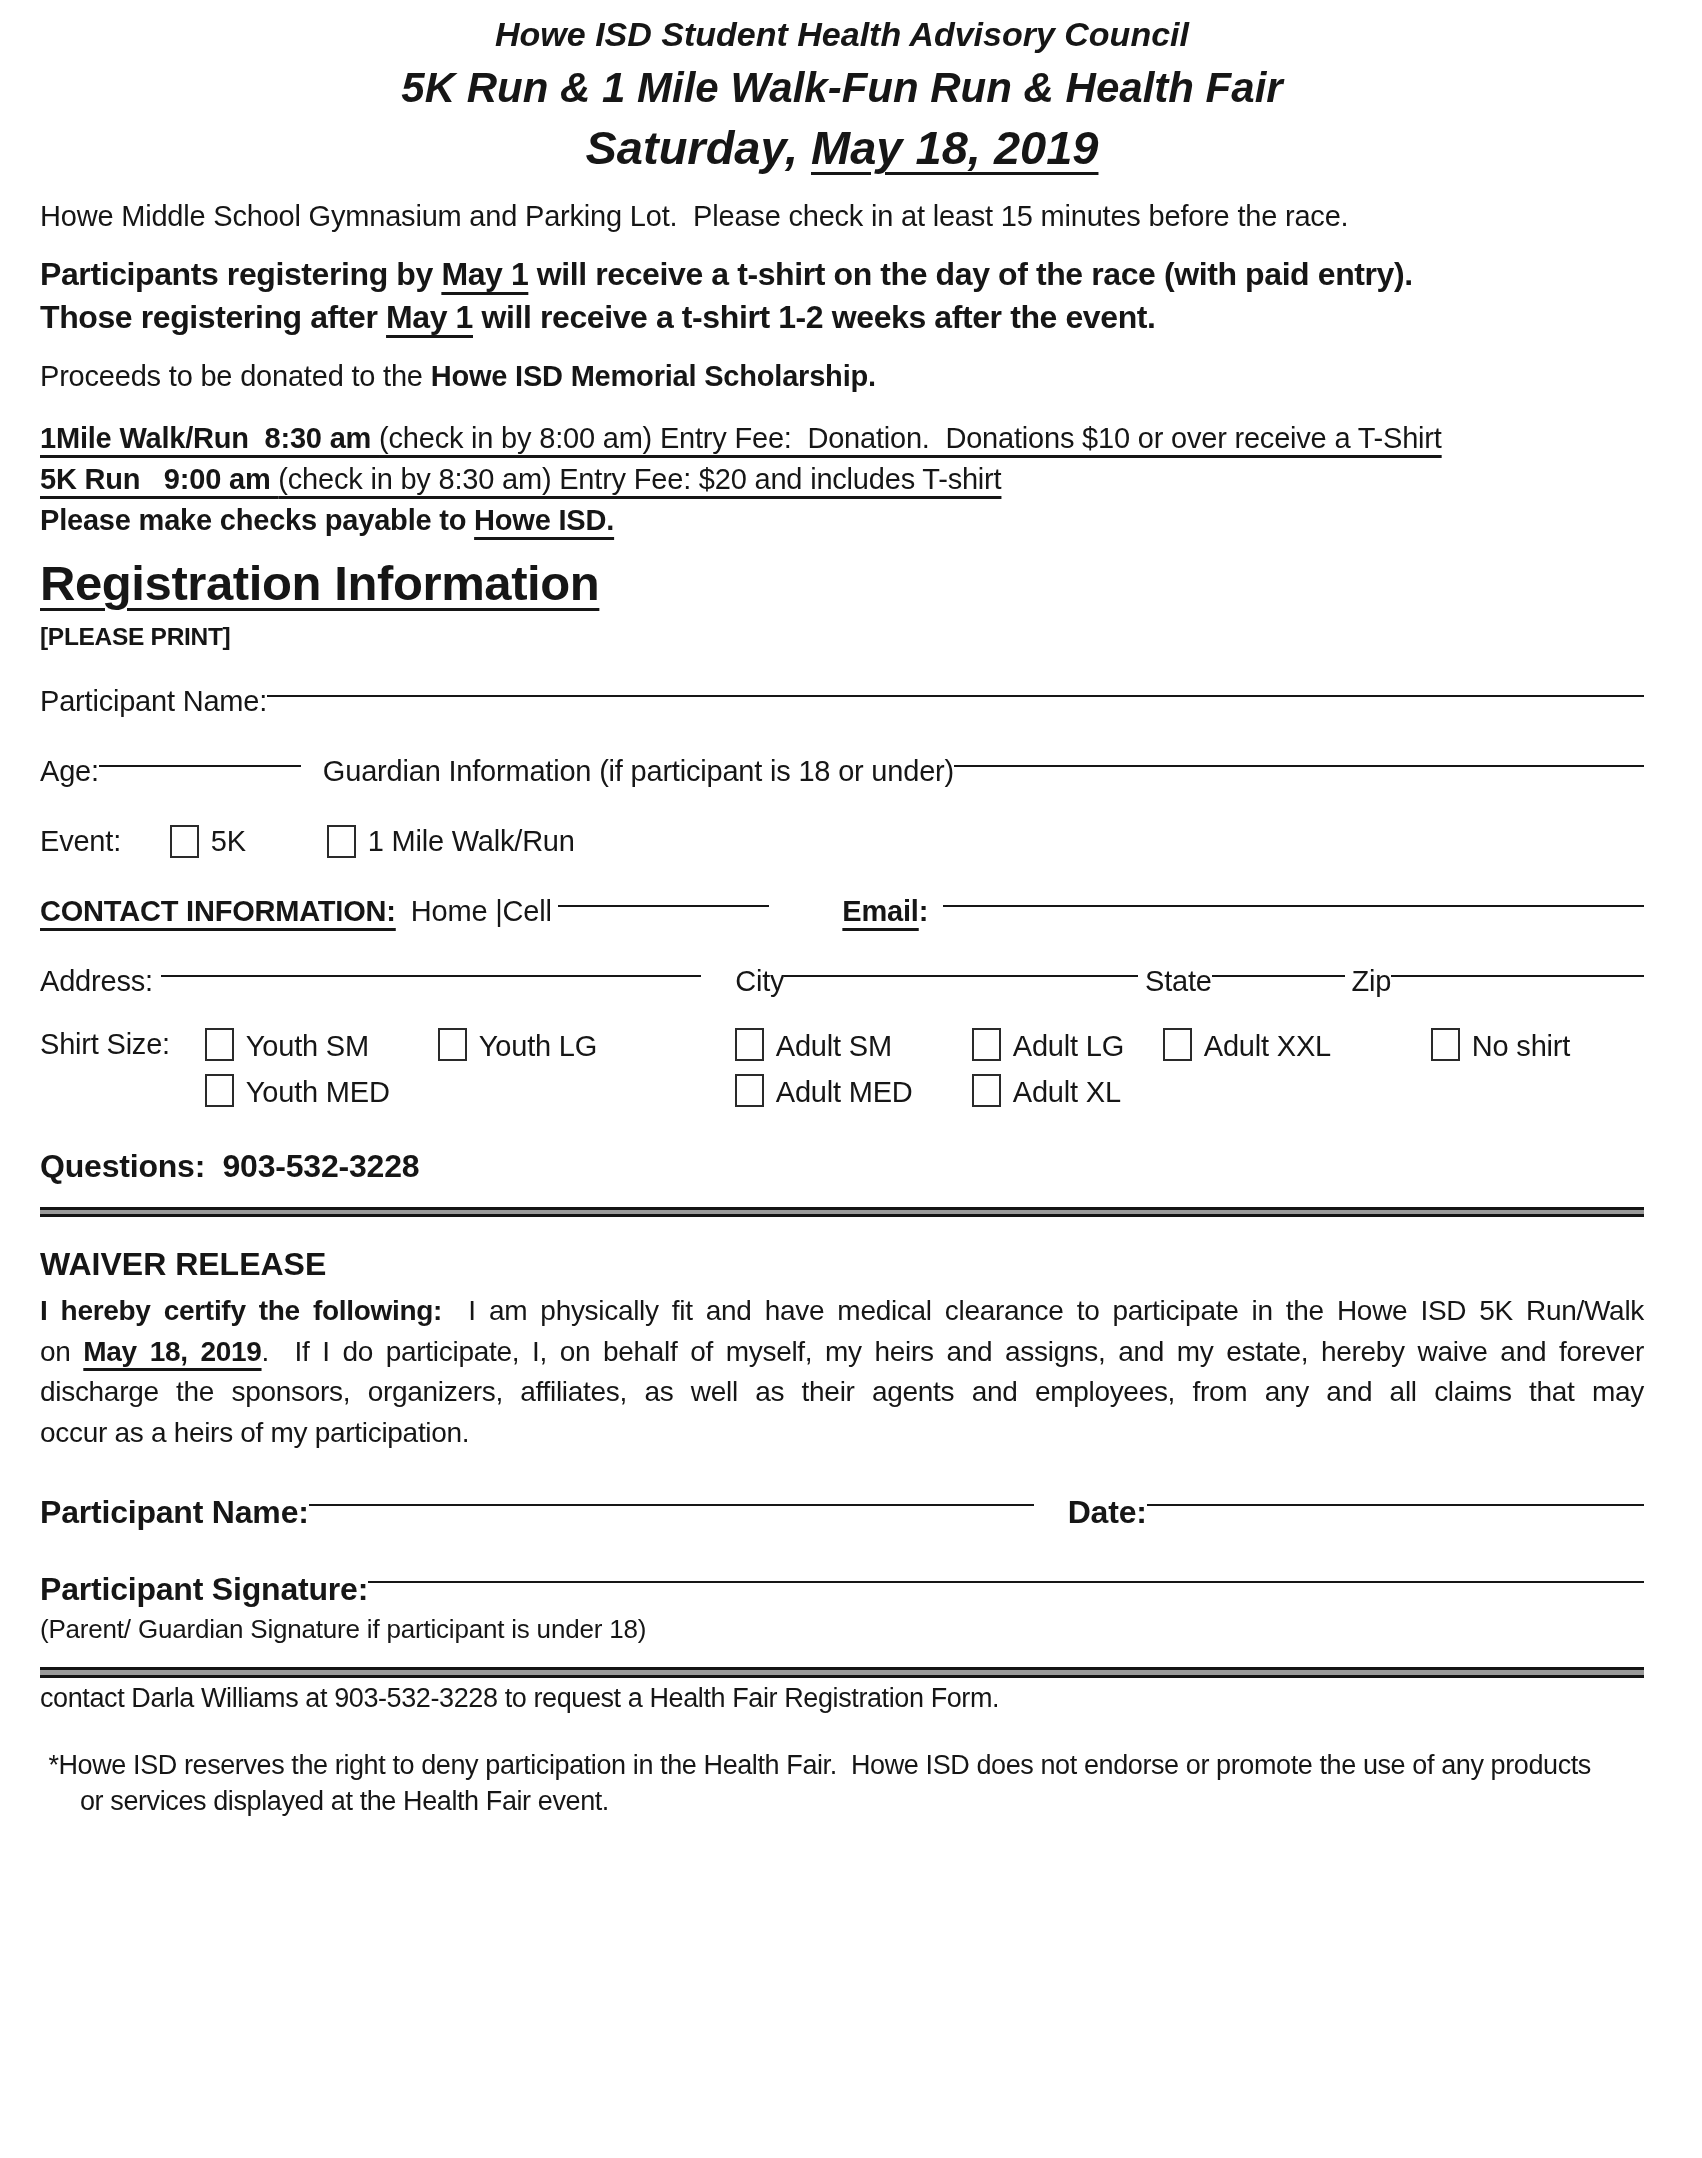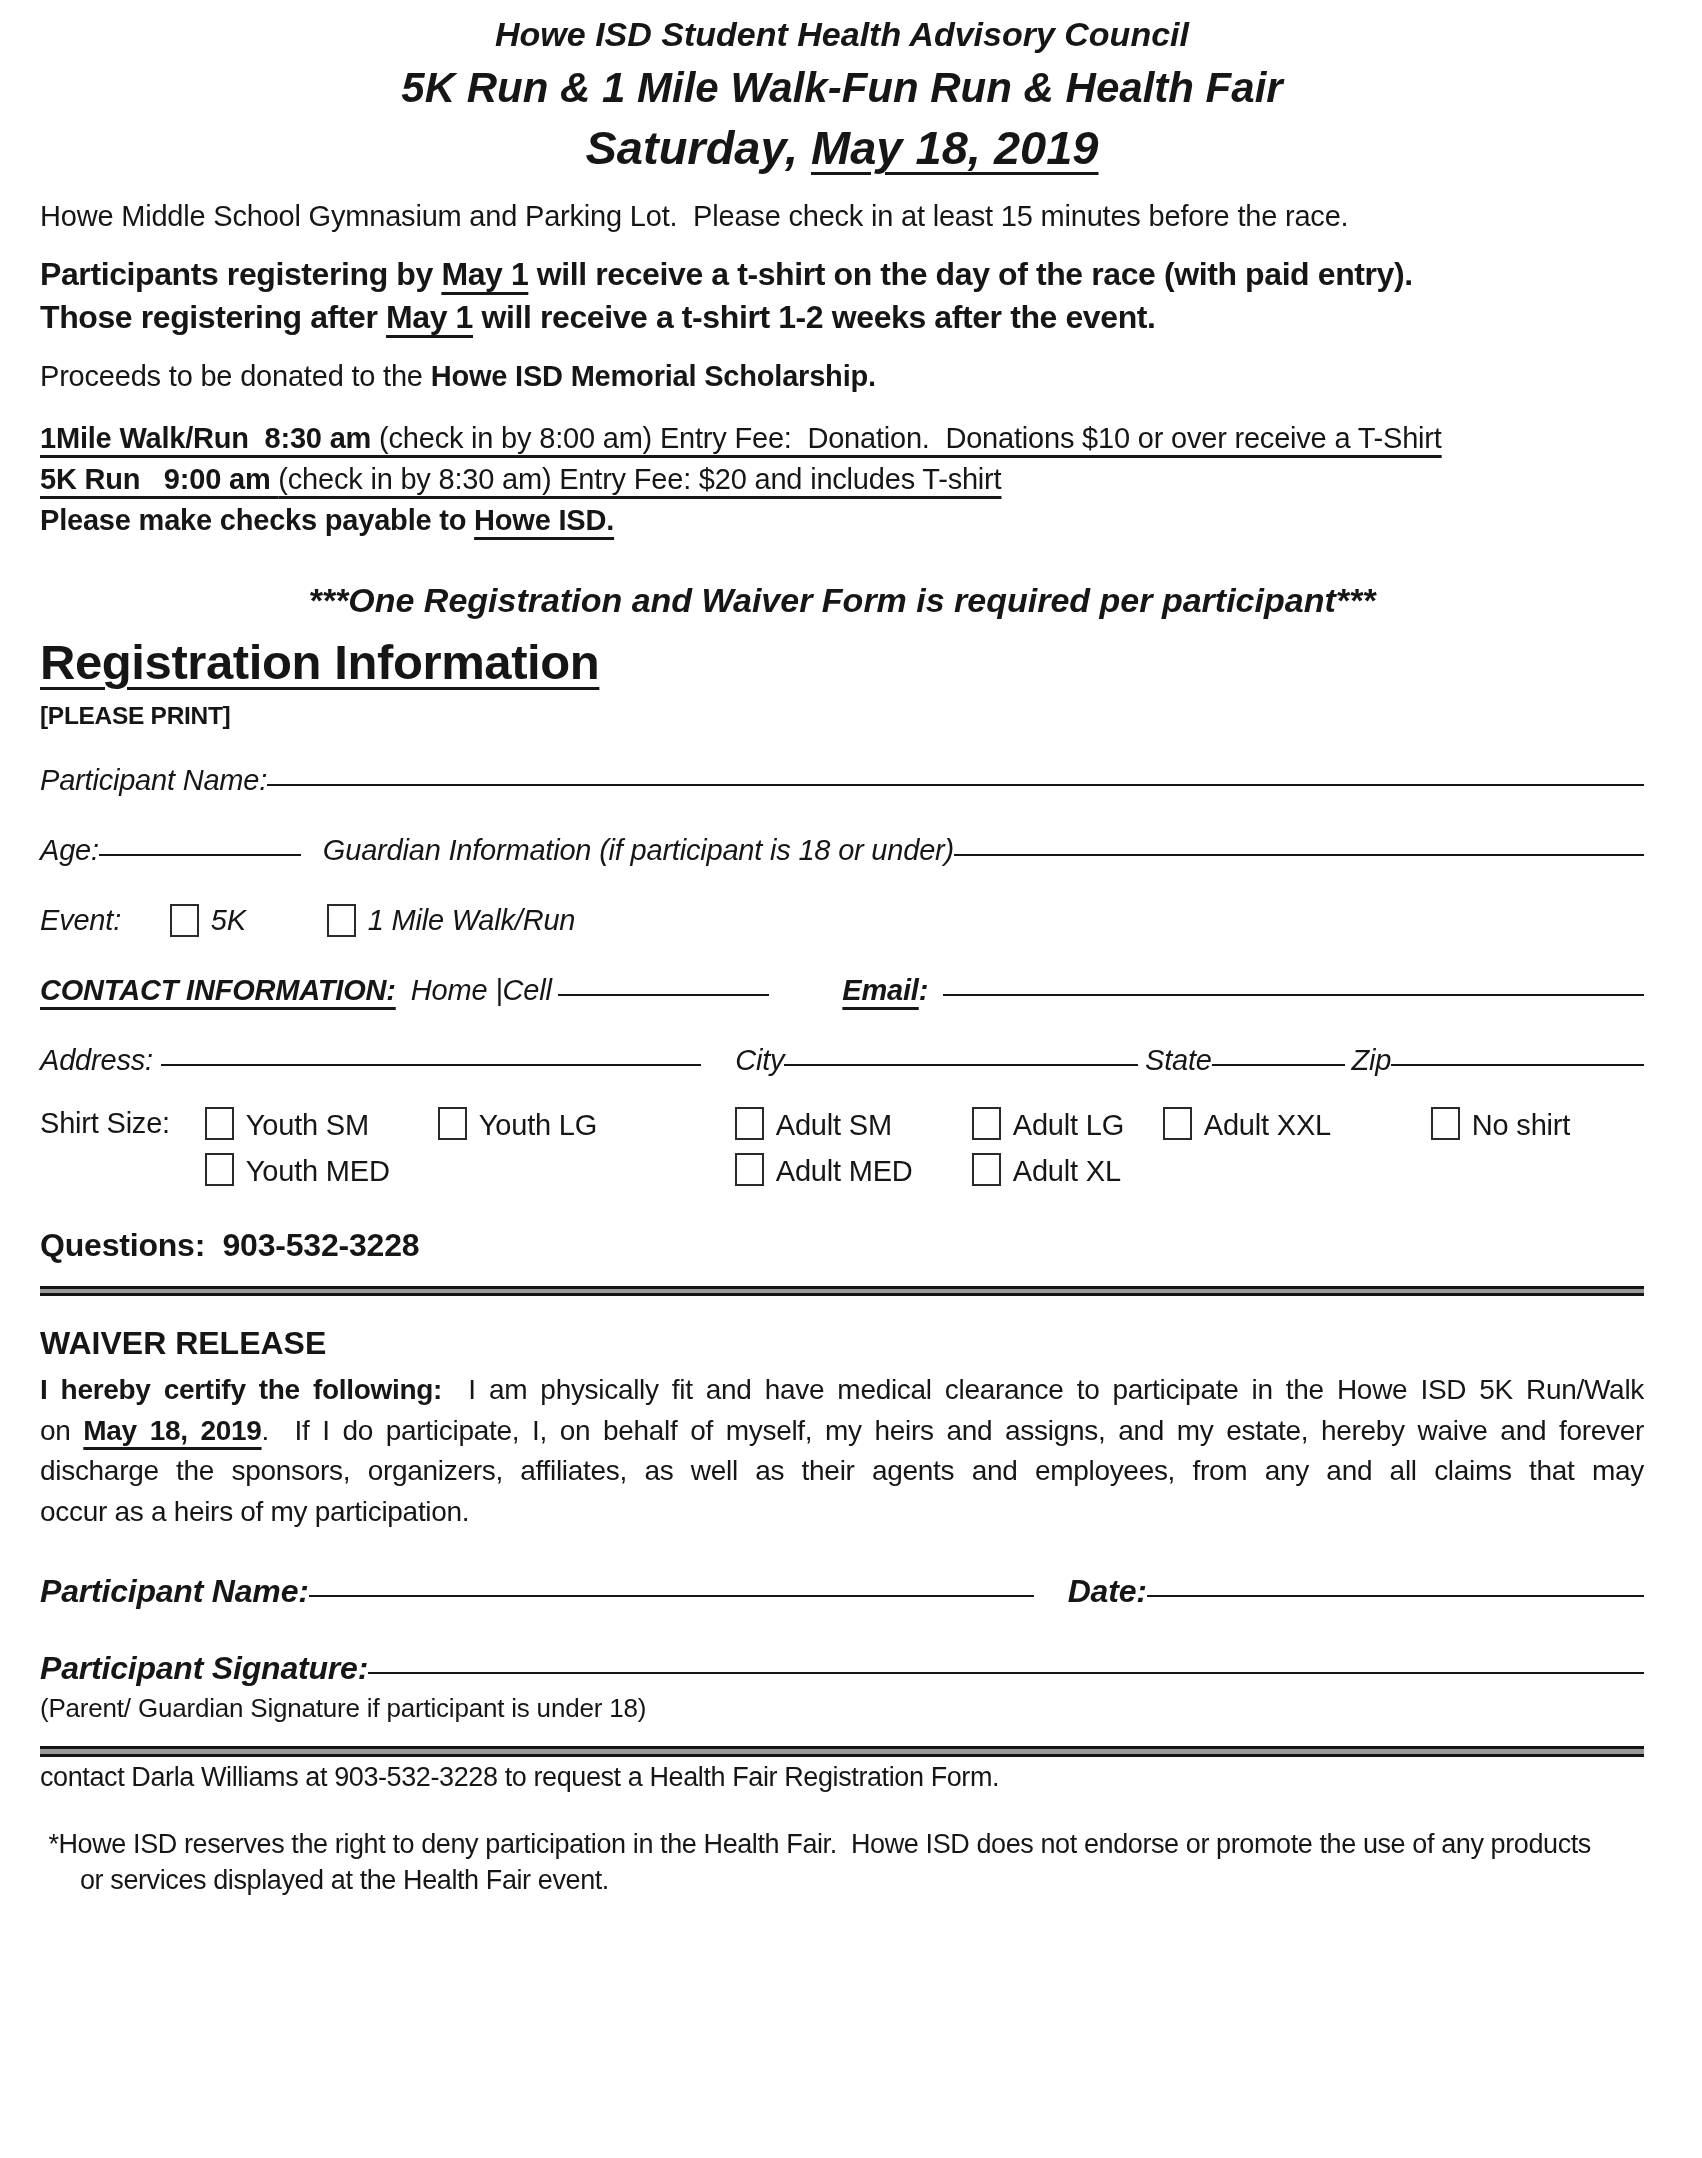--- a/index.html
+++ b/index.html
@@ -21,21 +21,21 @@
 
   .body34{font-size:29px;letter-spacing:-0.2px;}
   .location{margin-top:25px;}
   .policy{font-size:32px;font-weight:bold;letter-spacing:-0.4px;margin-top:20px;line-height:1.32;}
   .proceeds{margin-top:22px;}
   .fees{margin-top:25px;line-height:1.42;}
   .note{font-size:34px;font-weight:bold;font-style:italic;margin-top:40px;}
   .regheading{font-size:49px;font-weight:bold;margin-top:13.5px;letter-spacing:-0.4px;}
   .pleaseprint{font-size:24.5px;font-weight:bold;margin-top:11.8px;letter-spacing:-0.3px;}
 
-  .row{display:flex;align-items:center;font-size:29px;letter-spacing:-0.2px;font-style:italic;}
+  .row{display:flex;align-items:flex-start;font-size:29px;letter-spacing:-0.2px;}
   .row .lbl{white-space:pre-wrap;}
   .blank{border-bottom:2.5px solid #161616;height:10px;flex:0 0 auto;}
   .grow{flex:1 1 auto;} .mt34{margin-top:29px;}
   .mt40{margin-top:34px;} .mt44{margin-top:37px;} .mt48{margin-top:40px;}
 
   .cb{display:inline-block;width:25px;height:29px;border:2.5px solid #2a2a2a;background:#fff;
       vertical-align:-5px;flex:0 0 auto;}
 
   .shirtblock{position:relative;height:91px;margin-top:30px;font-size:29px;letter-spacing:-0.2px;}
   .shirtblock .opt{position:absolute;white-space:nowrap;}
@@ -74,21 +74,20 @@
   </div>
 
   <div class="body34 proceeds"><span>Proceeds to be donated to the </span><span class="b">Howe ISD Memorial Scholarship.</span></div>
 
   <div class="body34 fees">
     <div class="u3 pre"><span class="b">1Mile Walk/Run  8:30 am </span><span>(check in by 8:00 am) Entry Fee:  Donation.  Donations $10 or over receive a T-Shirt</span></div>
     <div class="u3 pre"><span class="b">5K Run   9:00 am </span><span>(check in by 8:30 am) Entry Fee: $20 and includes T-shirt</span></div>
     <div class="b"><span>Please make checks payable to </span><span class="u3">Howe ISD.</span></div>
   </div>
 
-  <div class="center note">***One Registration and Waiver Form is required per participant***</div>
 
   <div class="regheading"><span class="u4">Registration Information</span></div>
   <div class="pleaseprint">[PLEASE PRINT]</div>
 
   <div class="row mt40">
     <span class="lbl">Participant Name:</span>
     <span class="blank grow"></span>
   </div>
 
   <div class="row mt44">

